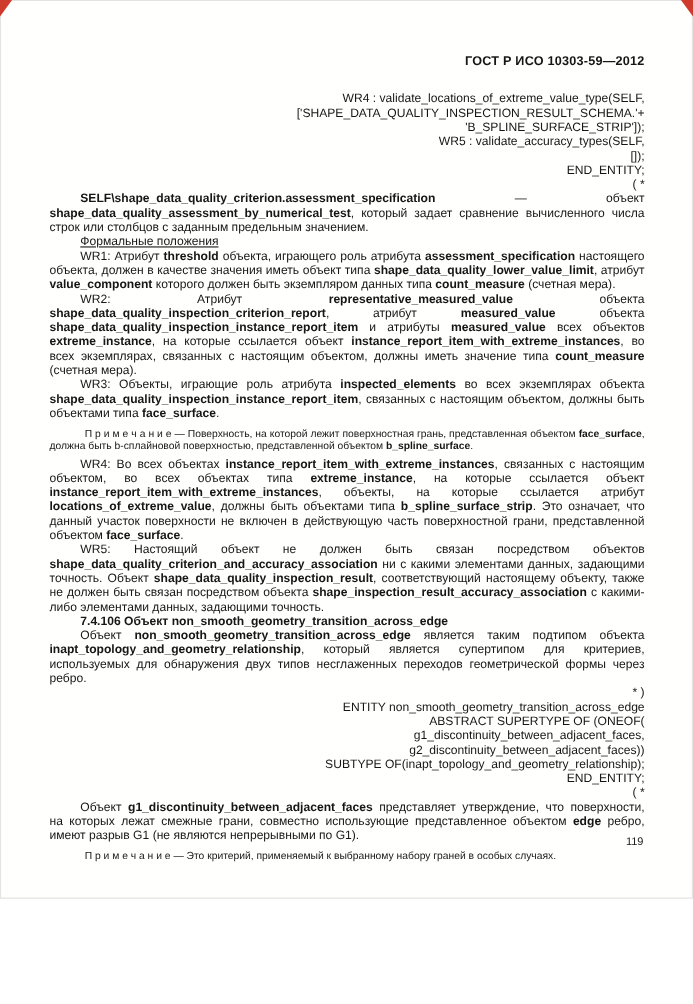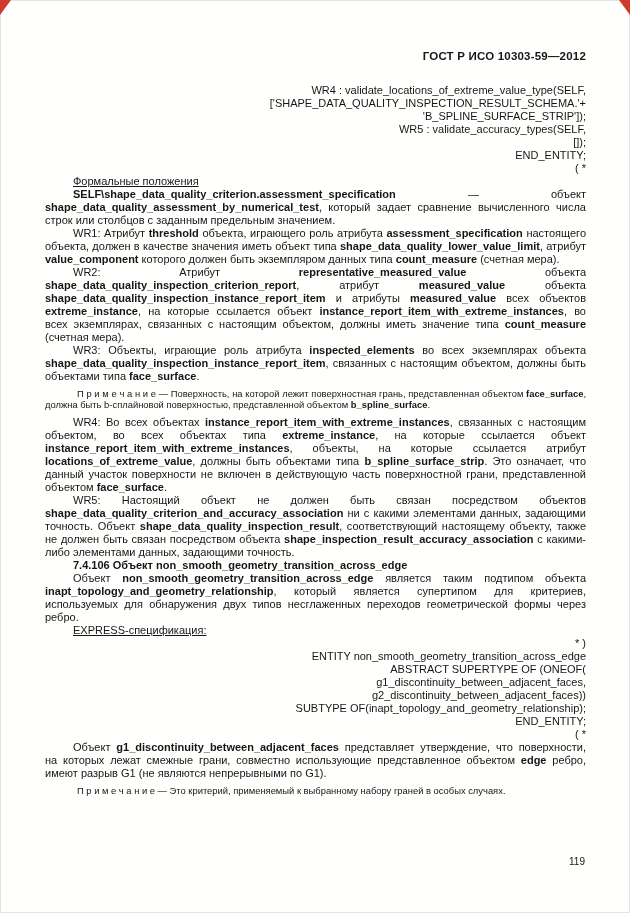--- a/index.html
+++ b/index.html
@@ -1,21 +1,21 @@
 <!DOCTYPE html>
 <html><head>
 <meta charset="utf-8">
 <style>
   html, body { margin: 0; padding: 0; }
   body { background: #ffffff; }
 
   .page {
     position: relative;
     width: 630px;
-    height: 913px;
+    height: 817px;
     background: #fffffe;
     overflow: hidden;
     font-family: "Liberation Sans", sans-serif;
     color: #161616;
     box-shadow: 0 0 0 1px #e3e3e1 inset;
   }
 
   .crop-mark { position: absolute; top: 0; width: 0; height: 0; }
   .crop-left  { left: 0;  border-top: 15px solid #ce3a2b; border-right: 11px solid transparent; }
   .crop-right { right: 0; border-top: 15px solid #ce3a2b; border-left: 11px solid transparent; }
@@ -76,37 +76,36 @@
 
     <div class="code">WR4 : validate_locations_of_extreme_value_type(SELF,
 ['SHAPE_DATA_QUALITY_INSPECTION_RESULT_SCHEMA.'+
 'B_SPLINE_SURFACE_STRIP']);
 WR5 : validate_accuracy_types(SELF,
 []);
 END_ENTITY;
 ( *</div>
 
 
+    <p class="para indent"><span class="b">SELF\shape_data_quality_criterion.assessment_specification</span><span> — объект </span><span class="b">shape_data_quality_assessment_by_numerical_test</span><span>, который задает сравнение вычисленного числа строк или столбцов с заданным предельным значением.</span></p>
+
     <p class="para indent"><span class="u">Формальные положения</span></p>
-
-    <p class="para indent"><span class="b">SELF\shape_data_quality_criterion.assessment_specification</span><span> — объект </span><span class="b">shape_data_quality_assessment_by_numerical_test</span><span>, который задает сравнение вычисленного числа строк или столбцов с заданным предельным значением.</span></p>
 
     <p class="para indent"><span>WR1: Атрибут </span><span class="b">threshold</span><span> объекта, играющего роль атрибута </span><span class="b">assessment_specification</span><span> настоящего объекта, должен в качестве значения иметь объект типа </span><span class="b">shape_data_quality_lower_value_limit</span><span>, атрибут </span><span class="b">value_component</span><span> которого должен быть экземпляром данных типа </span><span class="b">count_measure</span><span> (счетная мера).</span></p>
     <p class="para indent"><span>WR2: Атрибут </span><span class="b">representative_measured_value</span><span> объекта </span><span class="b">shape_data_quality_inspection_criterion_report</span><span>, атрибут </span><span class="b">measured_value</span><span> объекта </span><span class="b">shape_data_quality_inspection_instance_report_item</span><span> и атрибуты </span><span class="b">measured_value</span><span> всех объектов </span><span class="b">extreme_instance</span><span>, на которые ссылается объект </span><span class="b">instance_report_item_with_extreme_instances</span><span>, во всех экземплярах, связанных с настоящим объектом, должны иметь значение типа </span><span class="b">count_measure</span><span> (счетная мера).</span></p>
     <p class="para indent"><span>WR3: Объекты, играющие роль атрибута </span><span class="b">inspected_elements</span><span> во всех экземплярах объекта </span><span class="b">shape_data_quality_inspection_instance_report_item</span><span>, связанных с настоящим объектом, должны быть объектами типа </span><span class="b">face_surface</span><span>.</span></p>
 
     <p class="para note"><span>П р и м е ч а н и е — Поверхность, на которой лежит поверхностная грань, представленная объектом </span><span class="b">face_surface</span><span>, должна быть b-сплайновой поверхностью, представленной объектом </span><span class="b">b_spline_surface</span><span>.</span></p>
 
     <p class="para indent"><span>WR4: Во всех объектах </span><span class="b">instance_report_item_with_extreme_instances</span><span>, связанных с настоящим объектом, во всех объектах типа </span><span class="b">extreme_instance</span><span>, на которые ссылается объект </span><span class="b">instance_report_item_with_extreme_instances</span><span>, объекты, на которые ссылается атрибут </span><span class="b">locations_of_extreme_value</span><span>, должны быть объектами типа </span><span class="b">b_spline_surface_strip</span><span>. Это означает, что данный участок поверхности не включен в действующую часть поверхностной грани, представленной объектом </span><span class="b">face_surface</span><span>.</span></p>
     <p class="para indent"><span>WR5: Настоящий объект не должен быть связан посредством объектов </span><span class="b">shape_data_quality_criterion_and_accuracy_association</span><span> ни с какими элементами данных, задающими точность. Объект </span><span class="b">shape_data_quality_inspection_result</span><span>, соответствующий настоящему объекту, также не должен быть связан посредством объекта </span><span class="b">shape_inspection_result_accuracy_association</span><span> с какими-либо элементами данных, задающими точность.</span></p>
 
     <p class="para indent b">7.4.106 Объект non_smooth_geometry_transition_across_edge</p>
     <p class="para indent"><span>Объект </span><span class="b">non_smooth_geometry_transition_across_edge</span><span> является таким подтипом объекта </span><span class="b">inapt_topology_and_geometry_relationship</span><span>, который является супертипом для критериев, используемых для обнаружения двух типов несглаженных переходов геометрической формы через ребро.</span></p>
 
-    <p class="para indent"><span class="u">EXPRESS-спецификация:</span></p>
 
     <div class="code">* )
 ENTITY non_smooth_geometry_transition_across_edge
 ABSTRACT SUPERTYPE OF (ONEOF(
 g1_discontinuity_between_adjacent_faces,
 g2_discontinuity_between_adjacent_faces))
 SUBTYPE OF(inapt_topology_and_geometry_relationship);
 END_ENTITY;
 ( *</div>
 

